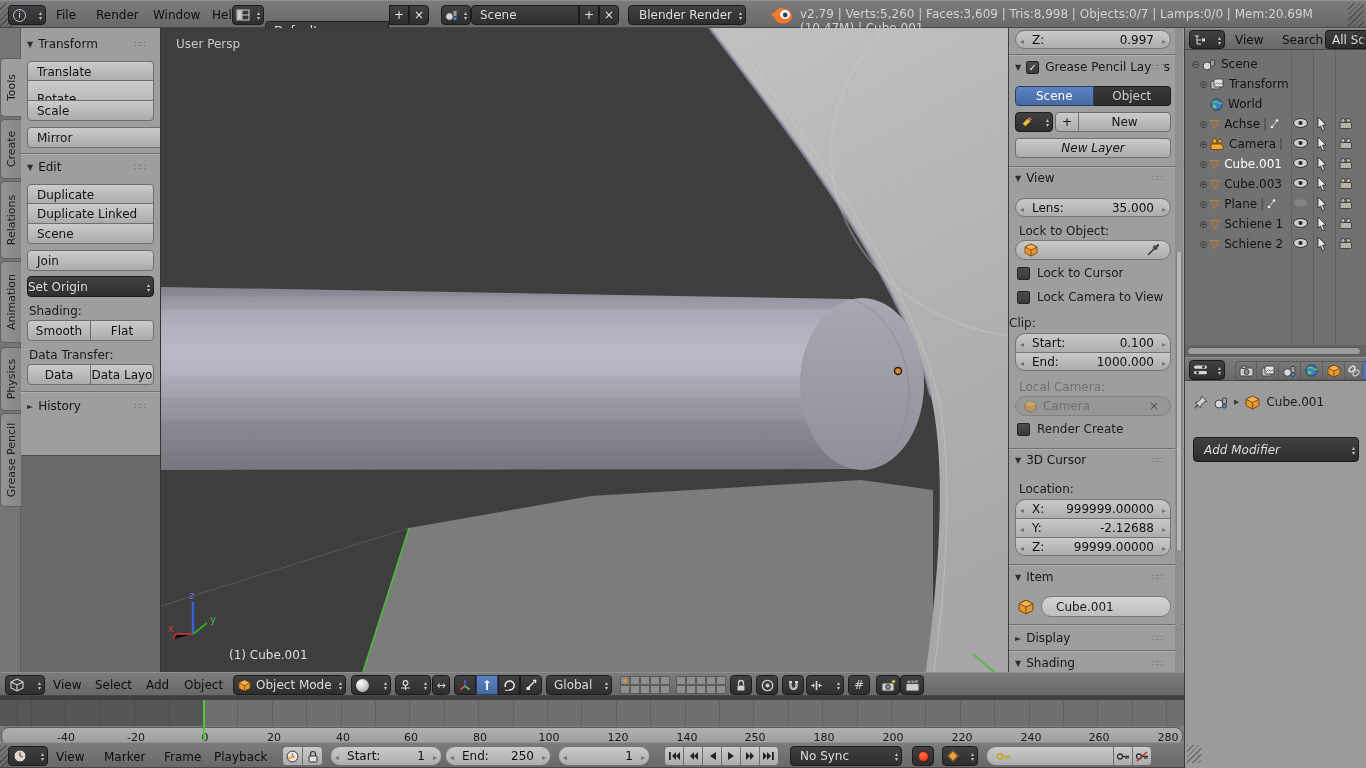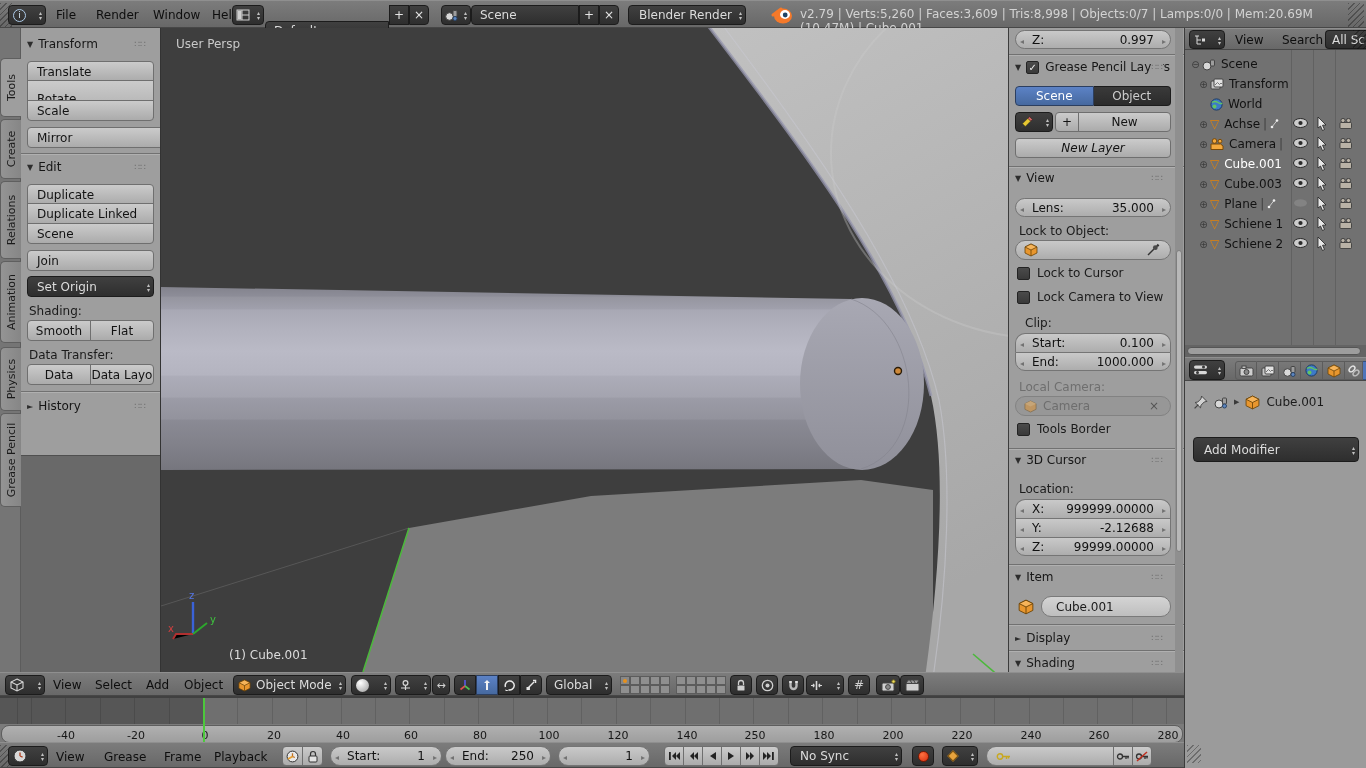--- a/index.html
+++ b/index.html
@@ -165,21 +165,21 @@
     <div class="r btn tbtn stk" style="left:6px;top:176px;width:127px;height:21px;">
         <span>Duplicate Linked</span>
       </div>
     <div class="r btn tbtn stk last" style="left:6px;top:196px;width:127px;height:21px;">
         <span>Scene</span>
       </div>
     <div class="r btn tbtn" style="left:6px;top:222px;width:127px;height:21px;">
         <span>Join</span>
       </div>
     <div class="r ddk" style="left:6px;top:248px;width:127px;height:21px;">
-      <span style="margin-left:9px;">Set Origin</span>
+      <span style="">Set Origin</span>
       <span class="ddc"></span>
     </div>
     <div class="r" style="left:8px;top:276px;font-size:12px;"><span>Shading:</span></div>
     <div class="r btn c" style="left:6px;top:292px;width:64px;height:21px;border-radius:4px 0 0 4px;">
         <span>Smooth</span>
       </div>
     <div class="r btn c" style="left:69px;top:292px;width:64px;height:21px;border-radius:0 4px 4px 0;">
         <span>Flat</span>
       </div>
     <div class="r" style="left:8px;top:320px;font-size:12px;"><span>Data Transfer:</span></div>
@@ -328,21 +328,21 @@
       </span>
     </div>
     <div class="r" style="left:8px;top:238px;display:flex;align-items:center;gap:7px;">
       <span class="chk"></span>
       <span>Lock to Cursor</span>
     </div>
     <div class="r" style="left:8px;top:262px;display:flex;align-items:center;gap:7px;">
       <span class="chk"></span>
       <span>Lock Camera to View</span>
     </div>
-    <span class="r" style="left:16px;top:288px;">Clip:</span>
+    <span class="r" style="left:0;top:288px;">Clip:</span>
     <div class="r pill jt" style="left:6px;top:305px;width:156px;height:19px;">
       <span class="pal"></span>
       <span class="lab">Start:</span>
       <span class="val">0.100</span>
       <span class="par"></span>
     </div>
     <div class="r pill jb" style="left:6px;top:324px;width:156px;height:19px;">
       <span class="pal"></span>
       <span class="lab">End:</span>
       <span class="val">1000.000</span>
@@ -354,21 +354,21 @@
         <svg width="13" height="13" viewBox="0 0 14 14">
             <path d="M7,1 L13,4 L13,10 L7,13 L1,10 L1,4 Z" fill="#e8962e" stroke="#6b4408" stroke-width="0.8"></path>
             <path d="M7,1 L13,4 L7,7 L1,4 Z" fill="#f6b45a"></path>
           </svg>
       </span>
       <span style="margin-left:6px;color:#6e6e6e;">Camera</span>
       <span style="margin-left:auto;margin-right:7px;color:#555;">×</span>
     </div>
     <div class="r" style="left:8px;top:394px;display:flex;align-items:center;gap:7px;">
       <span class="chk"></span>
-      <span>Tools Border</span>
+      <span>Render Create</span>
     </div>
     <div class="r hr" style="left:0;top:420px;width:176px;"></div>
 
     <div class="r phead" style="left:6px;top:424px;width:156px;height:16px;">
       <span class="tri">▼</span>
       <span>3D Cursor</span>
       <span class="dots">∷∷</span>
     </div>
     <span class="r" style="left:10px;top:454px;">Location:</span>
     <div class="r pill jt" style="left:6px;top:471px;width:156px;height:19px;">
@@ -753,21 +753,21 @@
         <svg width="15" height="15" viewBox="0 0 14 14">
             <path d="M7,1 L13,4 L13,10 L7,13 L1,10 L1,4 Z" fill="#e8962e" stroke="#6b4408" stroke-width="0.8"></path>
             <path d="M7,1 L13,4 L7,7 L1,4 Z" fill="#f6b45a" stroke="#6b4408" stroke-width="0.8"></path>
             <path d="M7,7 L7,13" stroke="#6b4408" stroke-width="0.8"></path>
           </svg>
       </span>
       <span>Cube.001</span>
     </div>
 
     <div class="r ddk" style="left:8px;top:80px;width:166px;height:25px;">
-      <span style="margin-left:10px;">Add Modifier</span>
+      <span style="margin-left:10px;font-style:italic;">Add Modifier</span>
       <span class="ddc"></span>
     </div>
     <div class="r grip" style="left:2px;top:388px;width:14px;height:18px;"></div>
   </div>
 
   <div class="r hdr" style="left:0;top:672px;width:1184px;height:24px;">
     <div class="r ddk" style="left:5px;top:2px;width:40px;height:20px;">
       <span class="ic" style="margin-left:4px;">
         <svg width="14" height="14" viewBox="0 0 14 14">
             <path d="M7,1 L13,4 L13,10 L7,13 L1,10 L1,4 Z" fill="none" stroke="#d8d8d8" stroke-width="1.1"></path>
@@ -907,21 +907,21 @@
     </div>
     <div class="r ddk" style="left:900px;top:2px;width:24px;height:20px;justify-content:center;">
       <svg width="15" height="13">
           <rect x="1" y="4.5" width="13" height="7.5" rx="1" fill="#cfcfcf" stroke="#444"></rect>
           <path d="M1,4.5 L3,1 L14,1 L12,4.5 Z" fill="#9a9a9a" stroke="#444"></path>
           <path d="M5,1 L7,4.5 M8.5,1 L10.5,4.5" stroke="#444"></path>
         </svg>
     </div>
   </div>
 
-  <div class="r" style="left:0;top:696px;width:1184px;height:46px;background:#6f6f6f;border-top:2px solid #404040;">
+  <div class="r" style="left:0;top:696px;width:1184px;height:46px;background:#6f6f6f;border-top:4px solid #404040;">
     <div class="r" style="left:0;top:0;width:1184px;height:26px;background:repeating-linear-gradient(90deg,rgba(0,0,0,.13) 0 1px,transparent 1px 34.4px);background-position:31px 0;"></div>
     <div class="r" style="left:0;top:0;width:204px;height:26px;background:rgba(0,0,0,.22);"></div>
     <div class="r" style="left:0;top:26px;width:1184px;height:20px;background:#7b7b7b;">
       <div style="position:absolute;left:1px;top:1px;width:1182px;height:18px;background:linear-gradient(#b0b0b0,#9e9e9e);border:1px solid #5e5e5e;border-radius:8px;">
         <span class="tick" style="left:64px;">-40</span>
         <span class="tick" style="left:134px;">-20</span>
         <span class="tick" style="left:203px;">0</span>
         <span class="tick" style="left:272px;">20</span>
         <span class="tick" style="left:341px;">40</span>
         <span class="tick" style="left:409px;">60</span>
@@ -946,21 +946,21 @@
     <div class="r ddk" style="left:8px;top:3px;width:40px;height:20px;">
       <span class="ic" style="margin-left:4px;">
         <svg width="14" height="14">
             <circle cx="7" cy="7" r="6" fill="#d8d8d8" stroke="#333"></circle>
             <path d="M7,7 L7,3.4 M7,7 L9.6,8.2" stroke="#b04020" stroke-width="1.3" fill="none"></path>
           </svg>
       </span>
       <span class="ddc"></span>
     </div>
     <span class="r menu" style="left:56px;top:4px;">View</span>
-    <span class="r menu" style="left:104px;top:4px;">Grease</span>
+    <span class="r menu" style="left:104px;top:4px;">Marker</span>
     <span class="r menu" style="left:164px;top:4px;">Frame</span>
     <span class="r menu" style="left:214px;top:4px;">Playback</span>
 
     <div class="r btn c" style="left:282px;top:3px;width:21px;height:20px;border-radius:4px 0 0 4px;">
       <svg width="13" height="13">
           <circle cx="6.5" cy="6.5" r="5.4" fill="#e8e8e8" stroke="#333"></circle>
           <path d="M6.5,6.5 L6.5,3.2 M6.5,6.5 L8.8,7.5" stroke="#c07020" stroke-width="1.3" fill="none"></path>
           <path d="M6.5,6.5 L2,9" stroke="#e8a030" stroke-width="2" fill="none"></path>
         </svg>
     </div>

